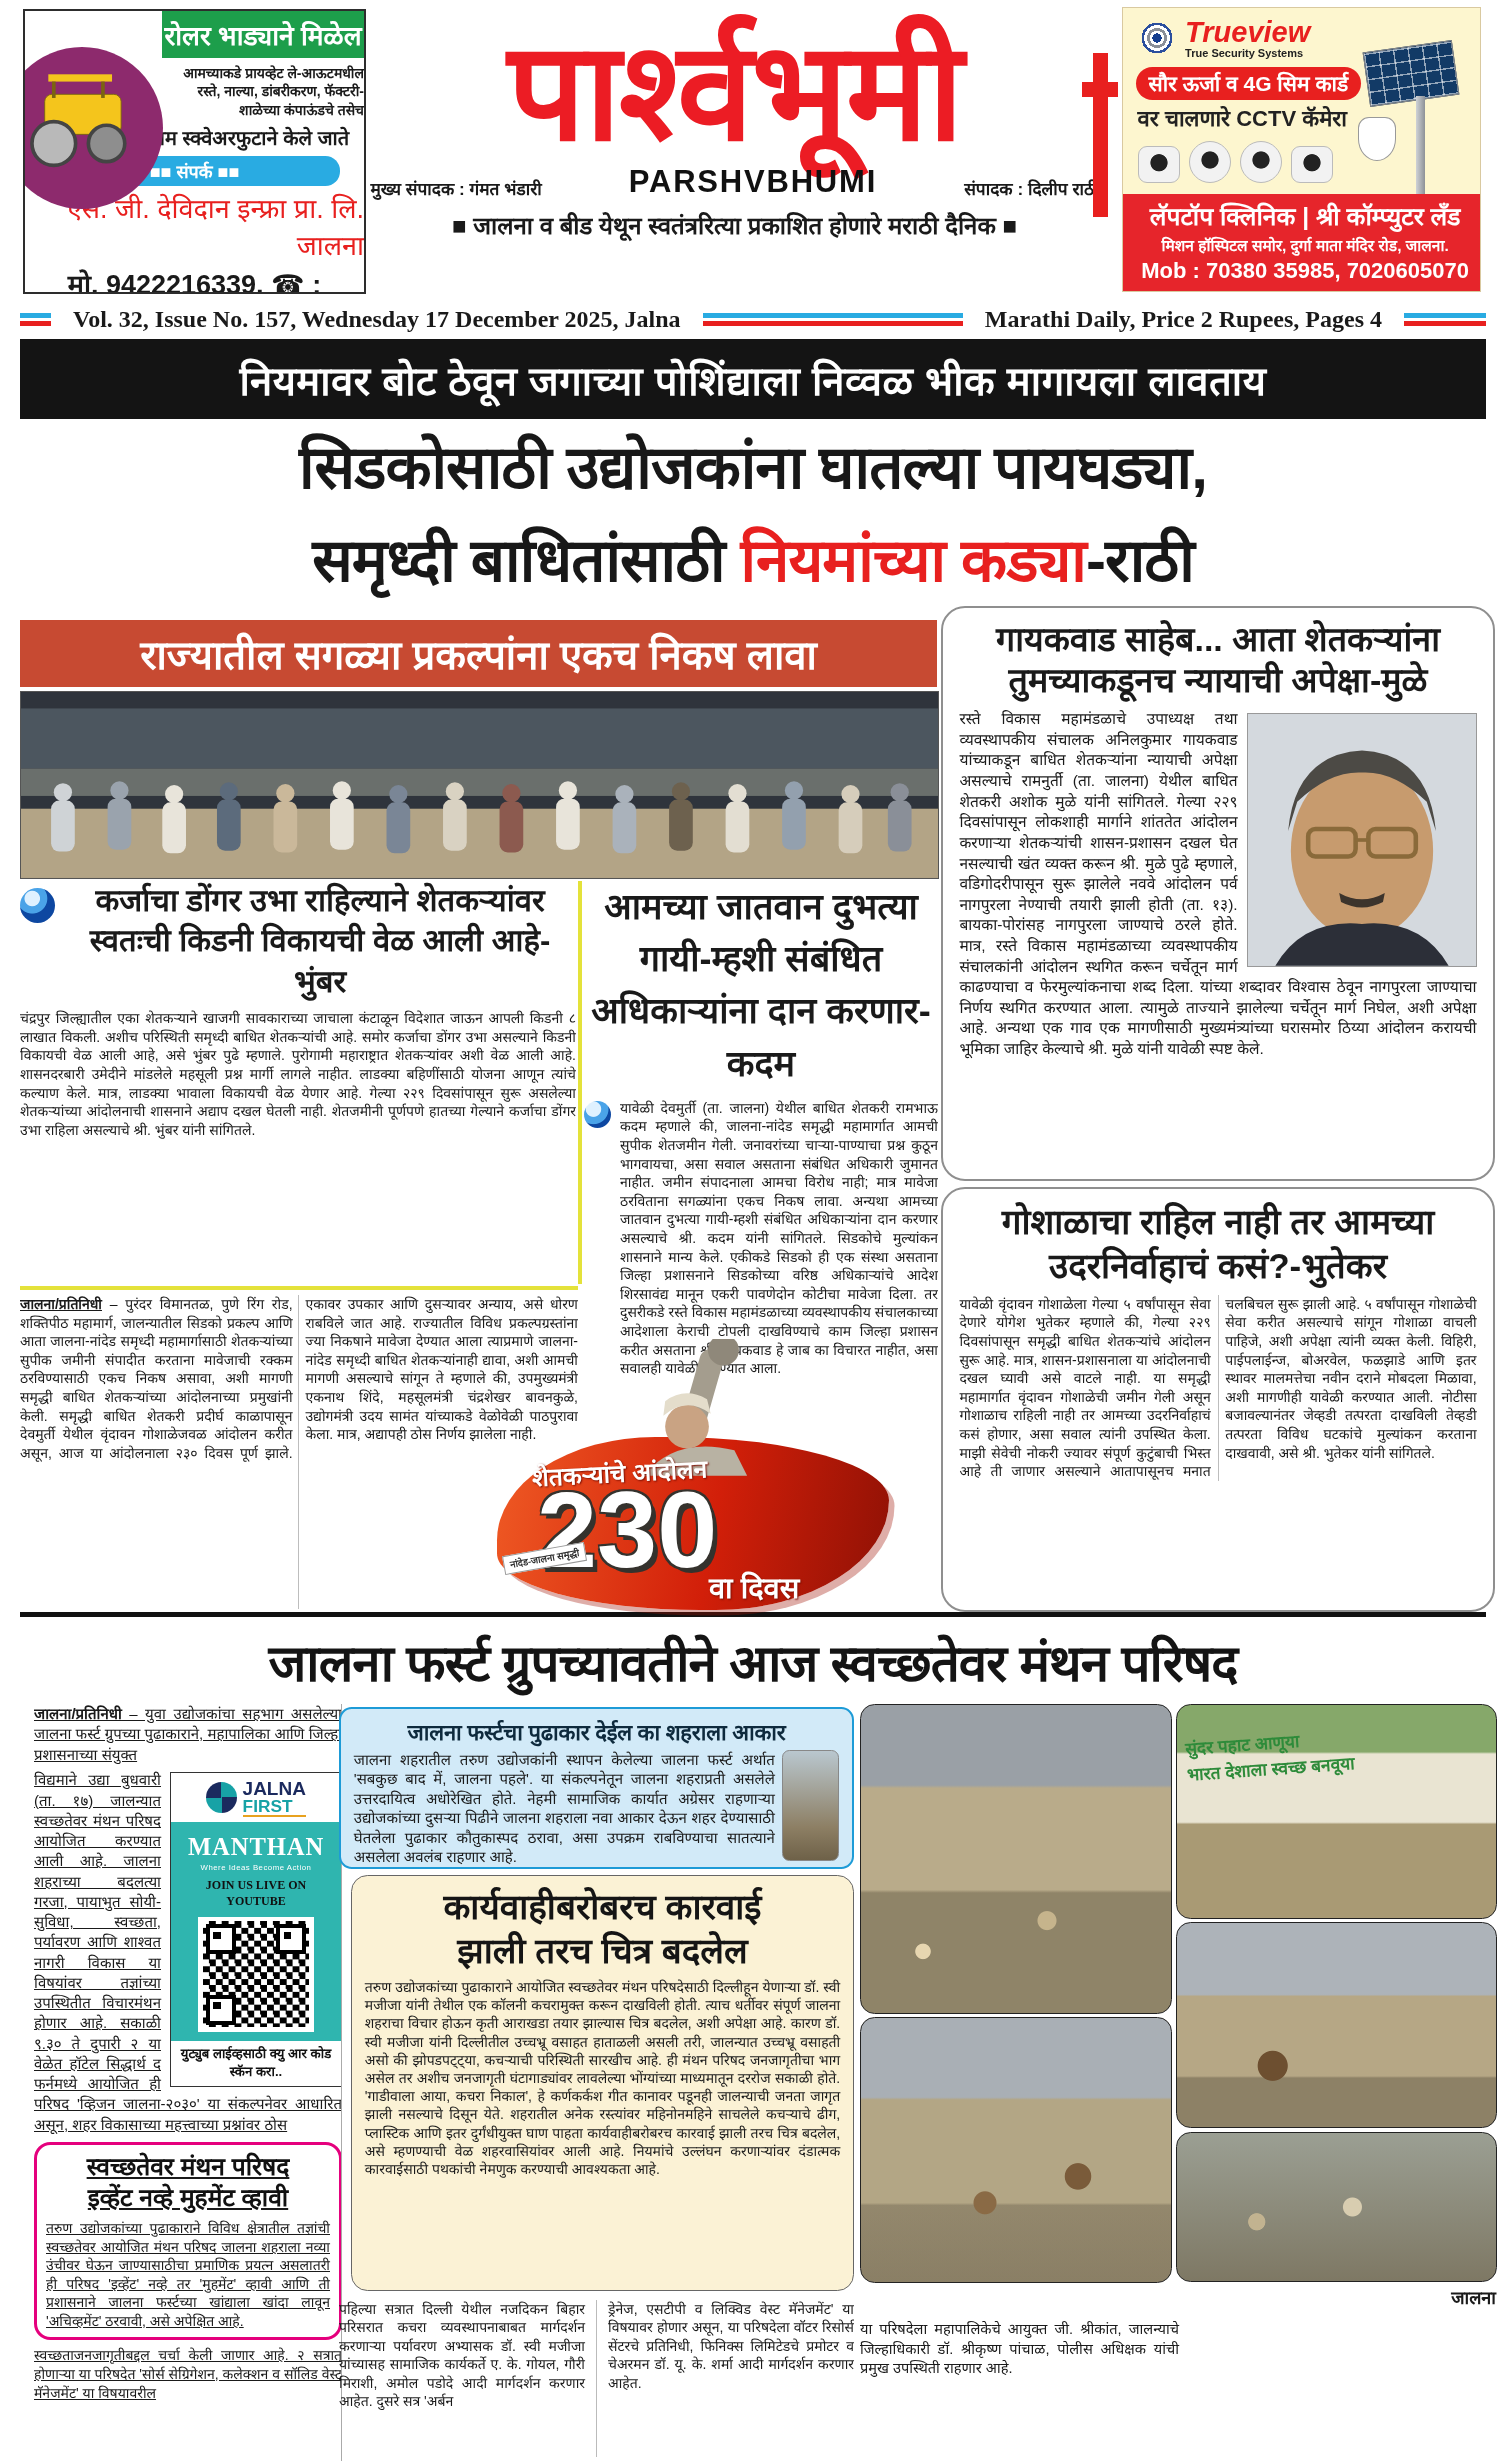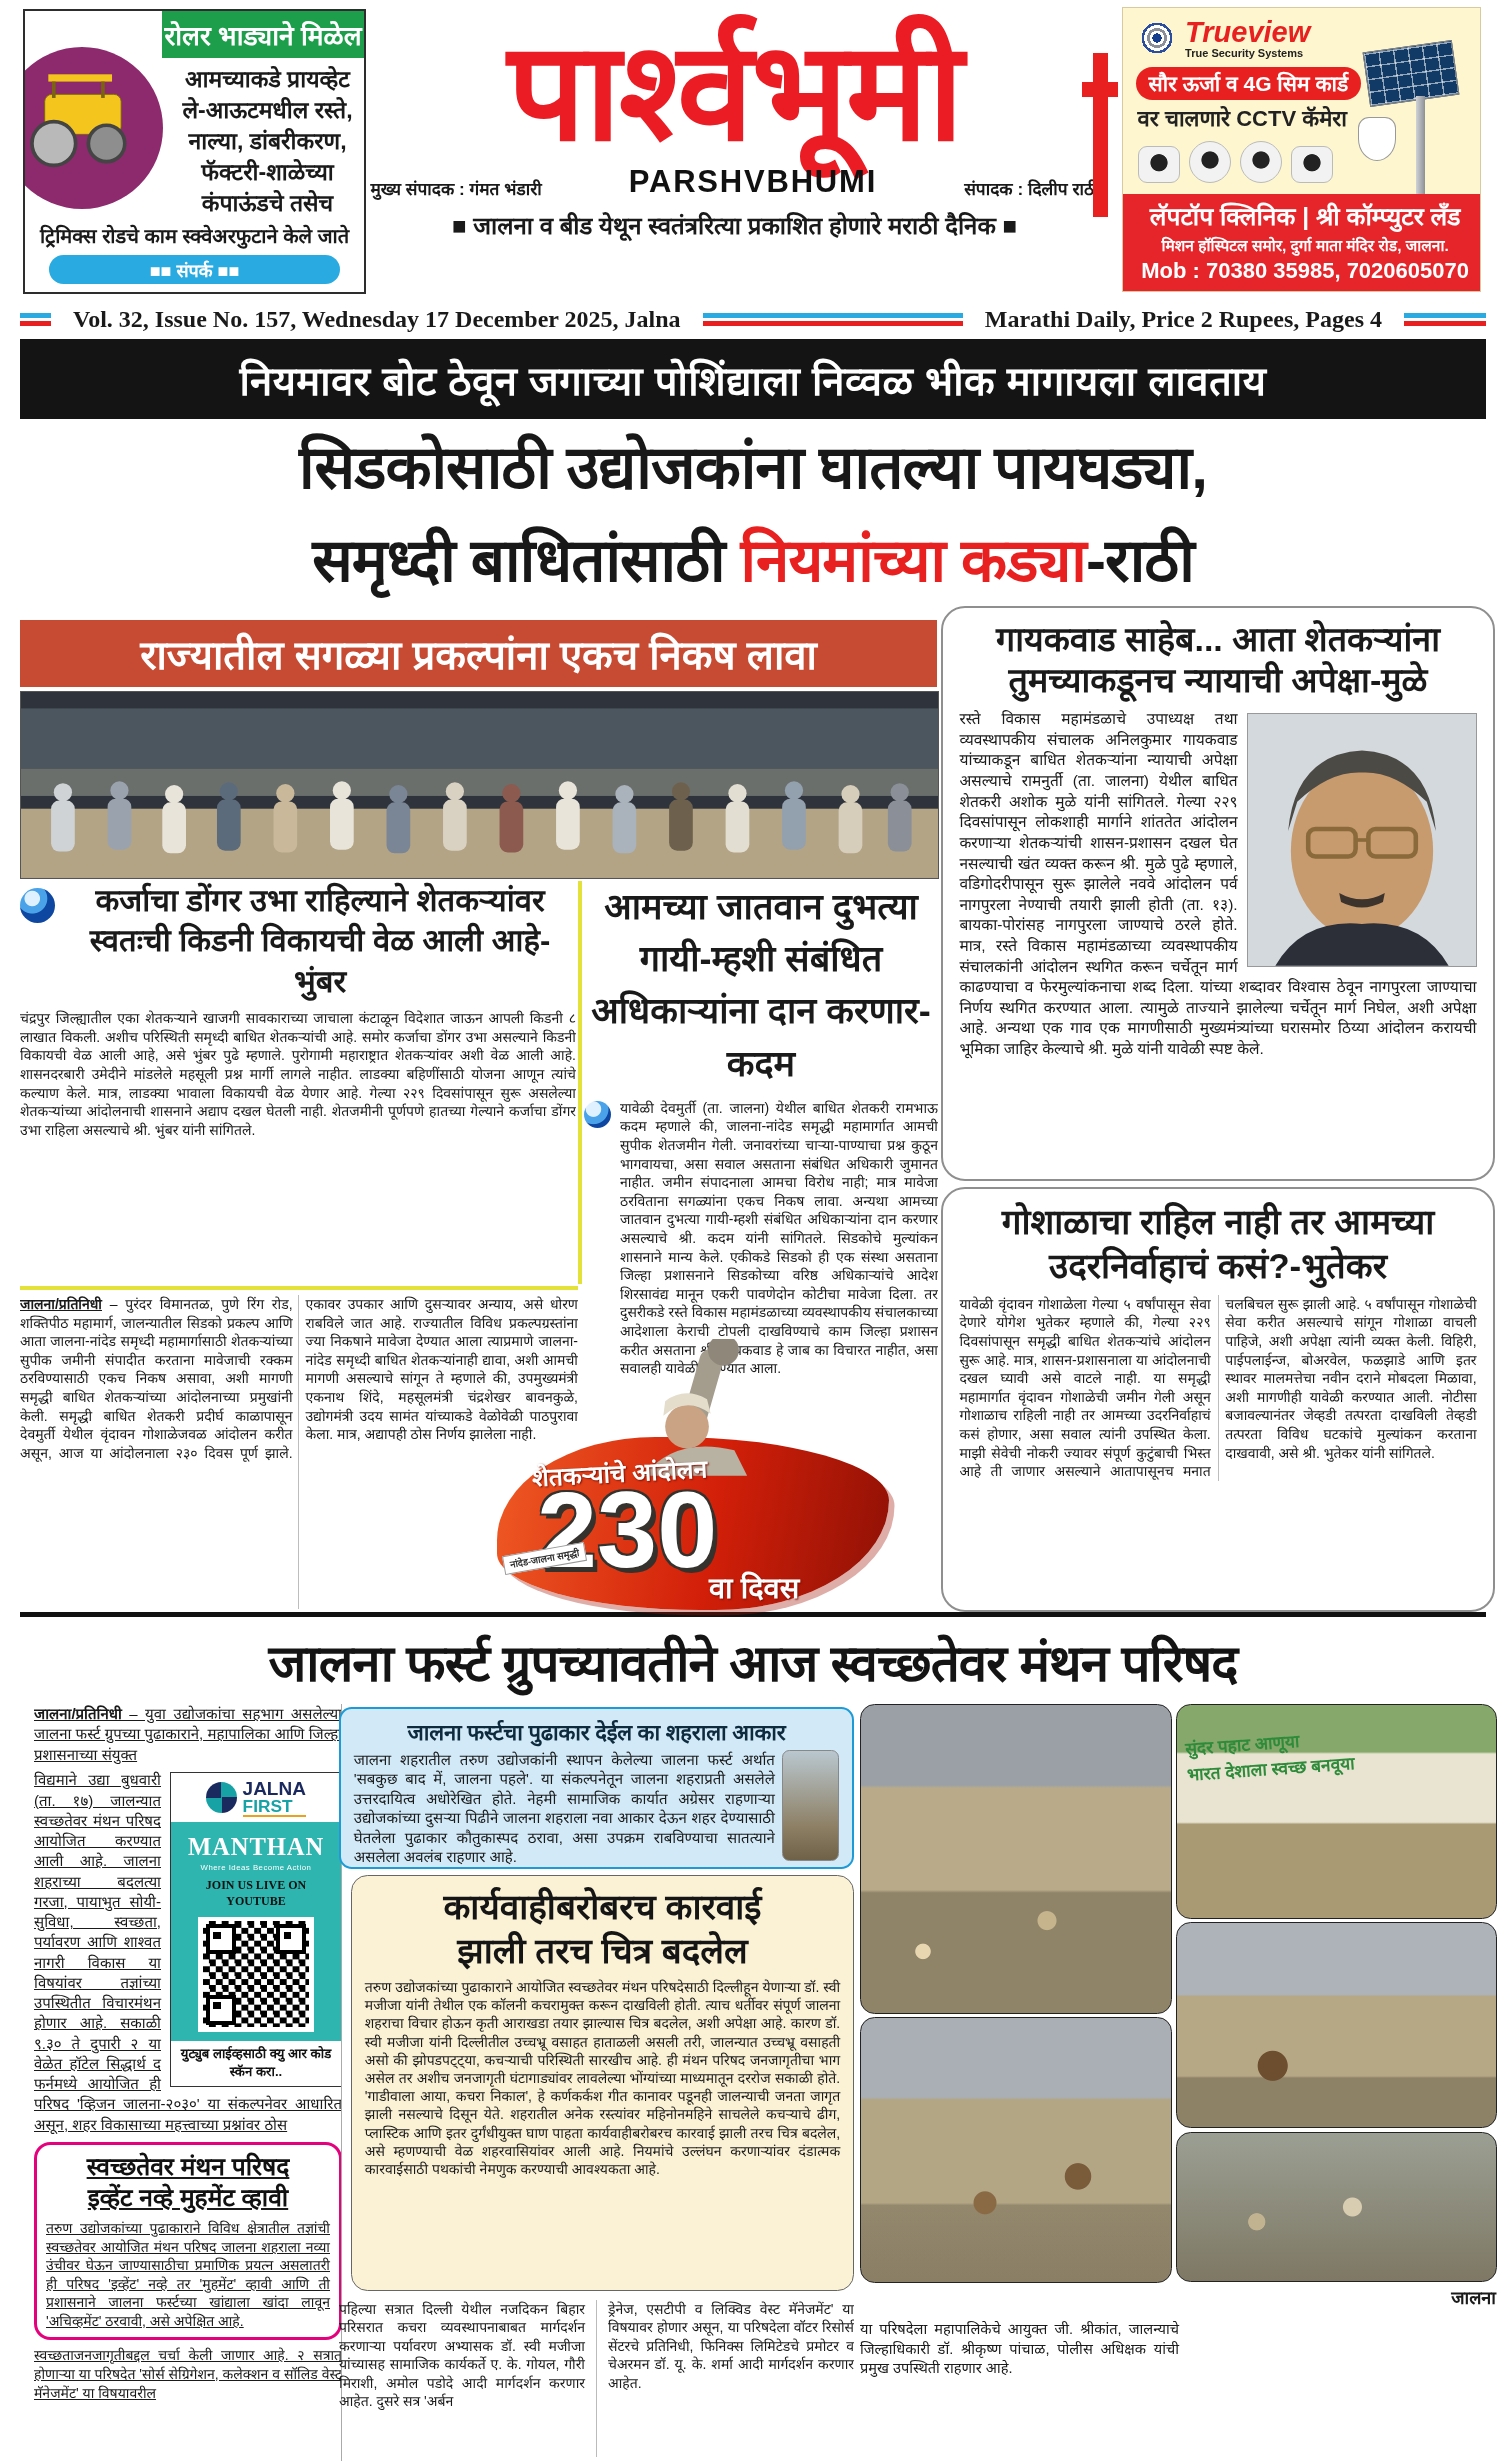--- a/index.html
+++ b/index.html
@@ -6,21 +6,21 @@
   .sheet{position:relative;width:1505px;height:2462px;background:#fff;overflow:hidden;
          font-family:"Liberation Sans","DejaVu Sans",sans-serif;color:#1a1a1a;}
   .abs{position:absolute;}
   .just{text-align:justify;}
   p{margin:0 0 5.5px 0;}
 
   
   .ad-left{left:23px;top:9px;width:339px;height:281px;border:2.7px solid #2d2d2d;background:#fff;overflow:hidden;}
   .ad-left .greenbar{margin-left:137px;background:#1d9e4b;color:#fff;font-weight:800;font-size:26.4px;text-align:center;padding:5.5px 1.8px;}
   .roller-circle{position:absolute;left:-24px;top:36px;width:162px;height:162px;border-radius:50%;background:#8d2a6d;}
-  .ad-left .lines{margin-left:146px;font-weight:700;font-size:23px;text-align:center;line-height:1.35;padding-top:5.5px;}
+  .ad-left .lines{margin-left:146px;font-weight:700;font-size:14px;text-align:right;line-height:1.35;padding-top:5.5px;}
   .ad-left .wide{clear:both;font-weight:700;font-size:20px;text-align:center;margin-top:3.6px;}
   .ad-left .bluepill{margin:5.5px 24px 3.6px;background:#29abe2;color:#fff;font-weight:800;font-size:18px;text-align:center;border-radius:14.6px;padding:2.7px 0;}
   .ad-left .company{color:#e8201f;font-weight:400;font-size:27px;text-align:right;}
   .ad-left .phone{font-weight:800;font-size:27px;text-align:center;margin-top:1.8px;}
 
   .masthead{left:365px;top:3.6px;width:739px;height:301px;text-align:center;}
   .mast-title{font-size:137px;line-height:1.28;font-weight:800;color:#ec1c24;letter-spacing:-1.8px;white-space:nowrap;}
   .mast-row{display:flex;justify-content:space-between;align-items:flex-end;margin-top:-14.6px;padding:0 5.5px;}
   .mast-ed{font-size:17.3px;font-weight:700;}
   .mast-latin{font-size:31px;font-weight:800;letter-spacing:1.8px;color:#111;}

